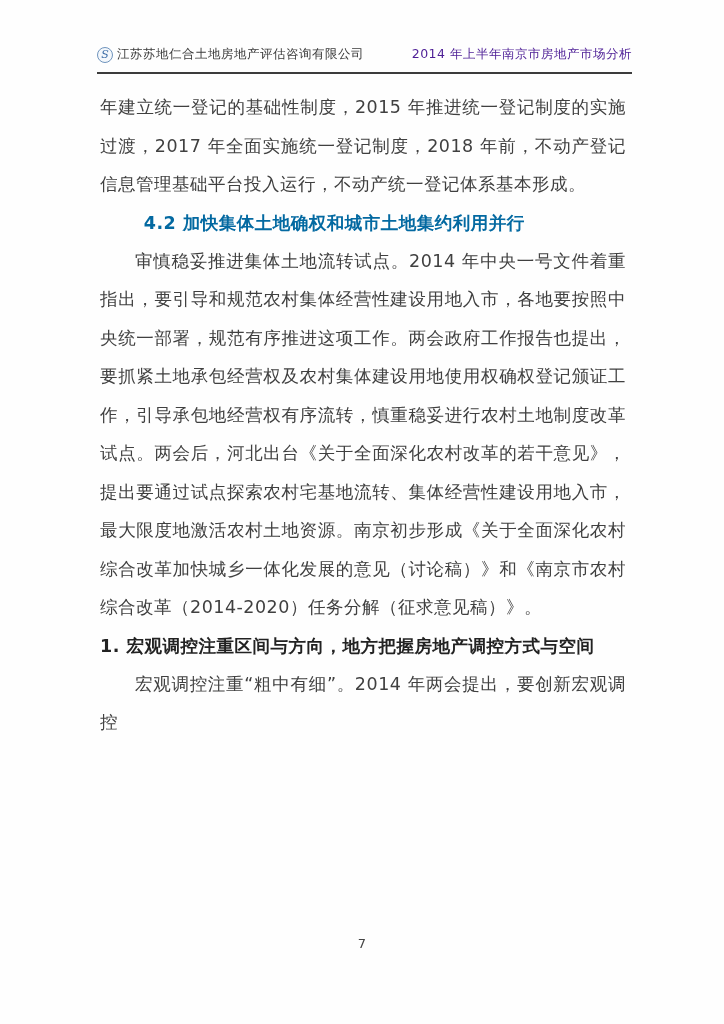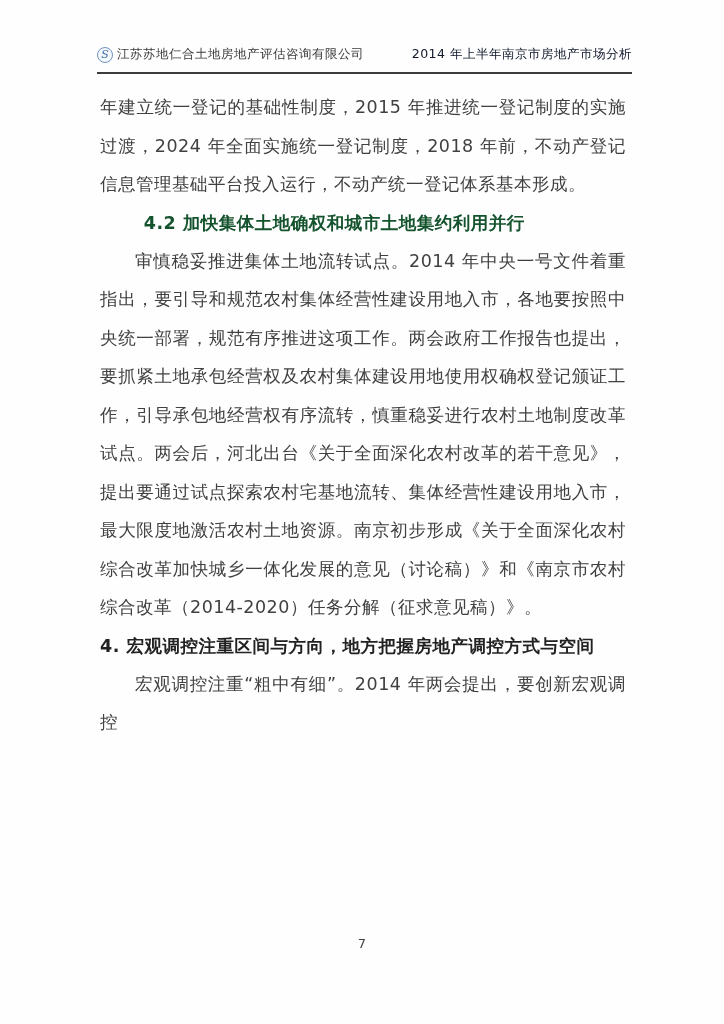--- a/index.html
+++ b/index.html
@@ -53,41 +53,41 @@
   .company-name {
     font-size: 12.5px;
     letter-spacing: 0.5px;
     color: #3a3a3a;
     white-space: nowrap;
     text-align: center;
   }
   .doc-title {
     font-size: 12.5px;
     letter-spacing: 0.5px;
-    color: #0f172a;
+    color: #4c1d95;
     white-space: nowrap;
   }
   
   .doc-body {
     position: absolute;
     left: 100px;
     width: 526px;
     top: 88px;
     font-size: 17.5px;
     line-height: 38.5px;
     text-align: justify;
     color: #404040;
     letter-spacing: 0.5px;
   }
   .doc-body p { margin: 0; }
   .para-cont { text-indent: 0; margin-bottom: 6px; }
   .para { text-indent: 2em; margin-bottom: 10px; }
   .heading-sub {
     font-weight: bold;
-    color: #14532d;
+    color: #0369a1;
     text-indent: 2.5em;
     margin: 10px 0 10px 0;
     font-size: 17.5px;
     line-height: 38px;
   }
   .heading-main {
     font-weight: bold;
     color: #222222;
     text-indent: 0;
     margin: 4px 0 10px 0;
@@ -112,28 +112,28 @@
 
   <div class="header">
     <div class="header-left">
       <span class="logo-circle">S</span>
       <span class="company-name">江苏苏地仁合土地房地产评估咨询有限公司</span>
     </div>
     <div class="doc-title">2014 年上半年南京市房地产市场分析</div>
   </div>
 
   <div class="doc-body">
-    <p class="para-cont">年建立统一登记的基础性制度，2015 年推进统一登记制度的实施过渡，2024 年全面实施统一登记制度，2018 年前，不动产登记信息管理基础平台投入运行，不动产统一登记体系基本形成。</p>
+    <p class="para-cont">年建立统一登记的基础性制度，2015 年推进统一登记制度的实施过渡，2017 年全面实施统一登记制度，2018 年前，不动产登记信息管理基础平台投入运行，不动产统一登记体系基本形成。</p>
 
     <p class="heading-sub">4.2 加快集体土地确权和城市土地集约利用并行</p>
 
     <p class="para">审慎稳妥推进集体土地流转试点。2014 年中央一号文件着重指出，要引导和规范农村集体经营性建设用地入市，各地要按照中央统一部署，规范有序推进这项工作。两会政府工作报告也提出，要抓紧土地承包经营权及农村集体建设用地使用权确权登记颁证工作，引导承包地经营权有序流转，慎重稳妥进行农村土地制度改革试点。两会后，河北出台《关于全面深化农村改革的若干意见》，提出要通过试点探索农村宅基地流转、集体经营性建设用地入市，最大限度地激活农村土地资源。南京初步形成《关于全面深化农村综合改革加快城乡一体化发展的意见（讨论稿）》和《南京市农村综合改革（2014-2020）任务分解（征求意见稿）》。</p>
 
 
-    <p class="heading-main">4. 宏观调控注重区间与方向，地方把握房地产调控方式与空间</p>
+    <p class="heading-main">1. 宏观调控注重区间与方向，地方把握房地产调控方式与空间</p>
 
     <p class="para">宏观调控注重“粗中有细”。2014 年两会提出，要创新宏观调控</p>
   </div>
 
   <div class="footer">
     <span>7</span>
   </div>
 
 </div>
 

